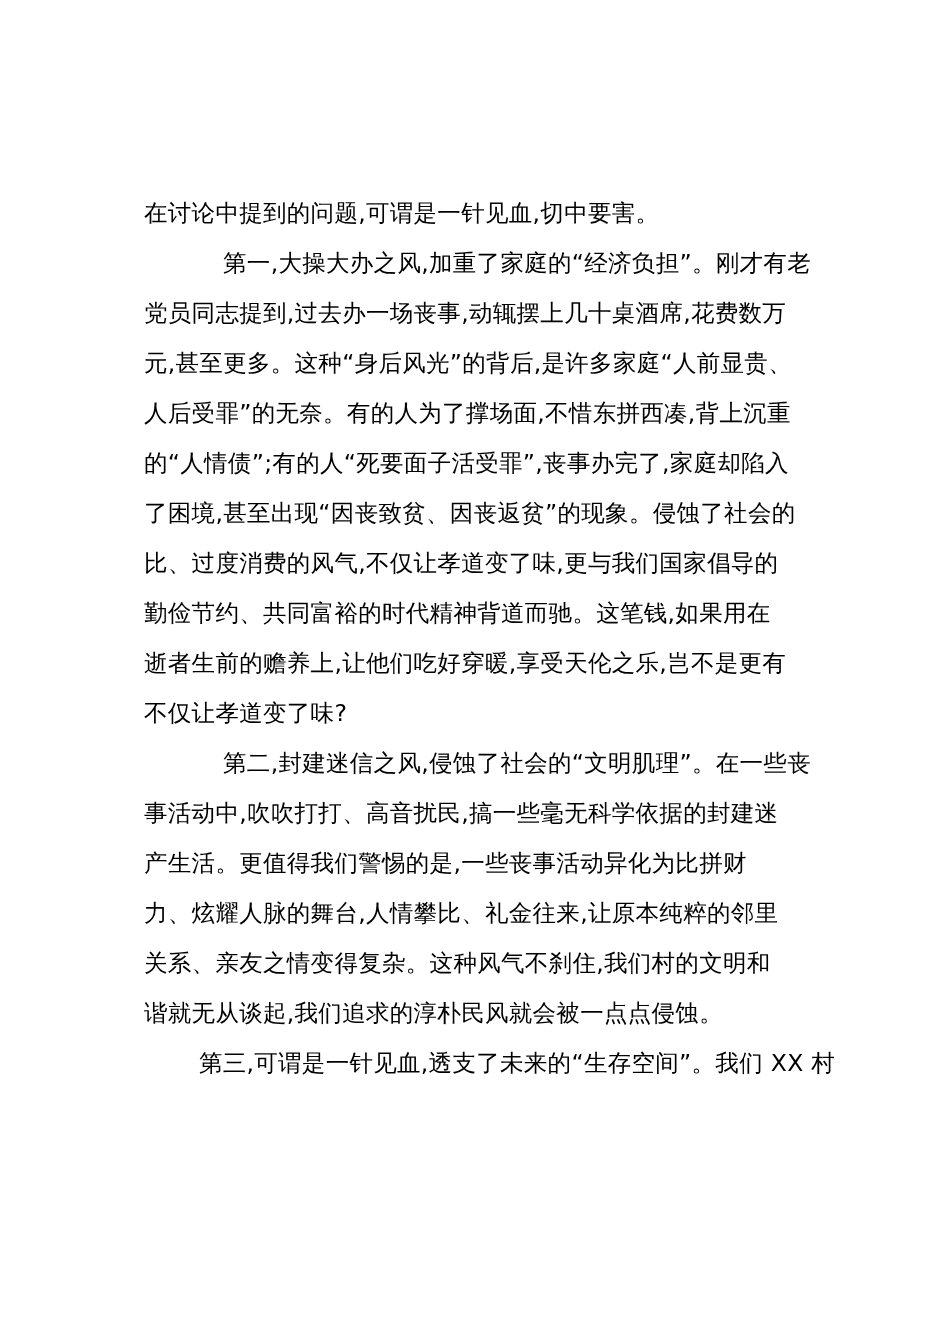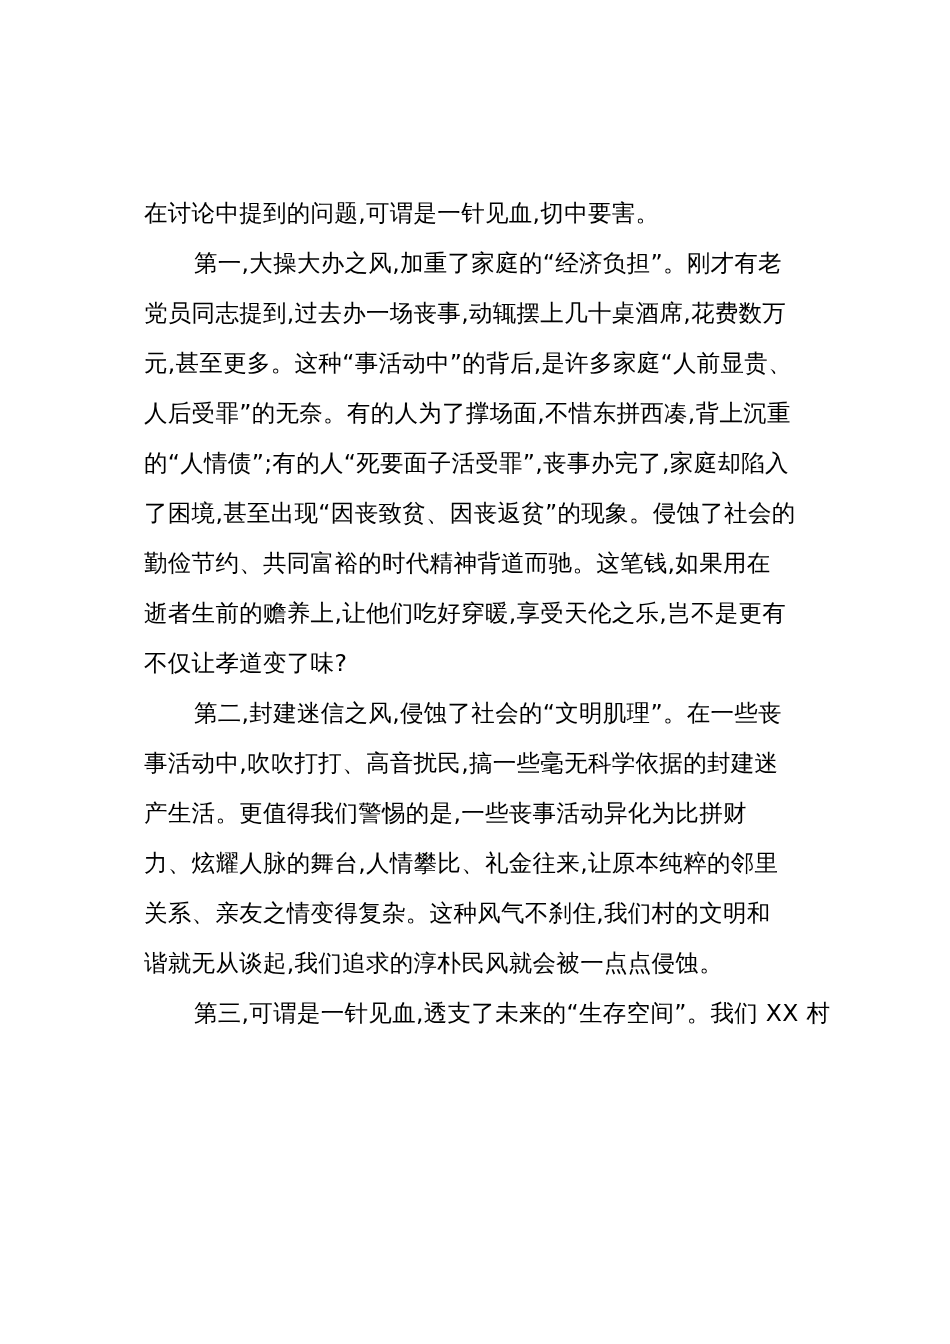--- a/index.html
+++ b/index.html
@@ -31,34 +31,36 @@
     }
     .line {
       height: 50px;
       line-height: 50px;
       font-size: 23.5px;
       white-space: nowrap;
       letter-spacing: 0.3px;
     }
     .line.indent {
       padding-left: 50px;
+      text-align: center;
     }
   </style>
 </head>
 <body>
 
 <div class="page">
   <div class="text-block">
     <div class="line">在讨论中提到的问题,可谓是一针见血,切中要害。</div>
     <div class="line indent">第一,大操大办之风,加重了家庭的“经济负担”。刚才有老</div>
     <div class="line">党员同志提到,过去办一场丧事,动辄摆上几十桌酒席,花费数万</div>
-    <div class="line">元,甚至更多。这种“事活动中”的背后,是许多家庭“人前显贵、</div>
+    <div class="line">元,甚至更多。这种“身后风光”的背后,是许多家庭“人前显贵、</div>
     <div class="line">人后受罪”的无奈。有的人为了撑场面,不惜东拼西凑,背上沉重</div>
     <div class="line">的“人情债”;有的人“死要面子活受罪”,丧事办完了,家庭却陷入</div>
     <div class="line">了困境,甚至出现“因丧致贫、因丧返贫”的现象。侵蚀了社会的</div>
+    <div class="line">比、过度消费的风气,不仅让孝道变了味,更与我们国家倡导的</div>
     <div class="line">勤俭节约、共同富裕的时代精神背道而驰。这笔钱,如果用在</div>
     <div class="line">逝者生前的赡养上,让他们吃好穿暖,享受天伦之乐,岂不是更有</div>
     <div class="line">不仅让孝道变了味?</div>
     <div class="line indent">第二,封建迷信之风,侵蚀了社会的“文明肌理”。在一些丧</div>
     <div class="line">事活动中,吹吹打打、高音扰民,搞一些毫无科学依据的封建迷</div>
     <div class="line">产生活。更值得我们警惕的是,一些丧事活动异化为比拼财</div>
     <div class="line">力、炫耀人脉的舞台,人情攀比、礼金往来,让原本纯粹的邻里</div>
     <div class="line">关系、亲友之情变得复杂。这种风气不刹住,我们村的文明和</div>
     <div class="line">谐就无从谈起,我们追求的淳朴民风就会被一点点侵蚀。</div>
     <div class="line indent">第三,可谓是一针见血,透支了未来的“生存空间”。我们 XX 村</div>

